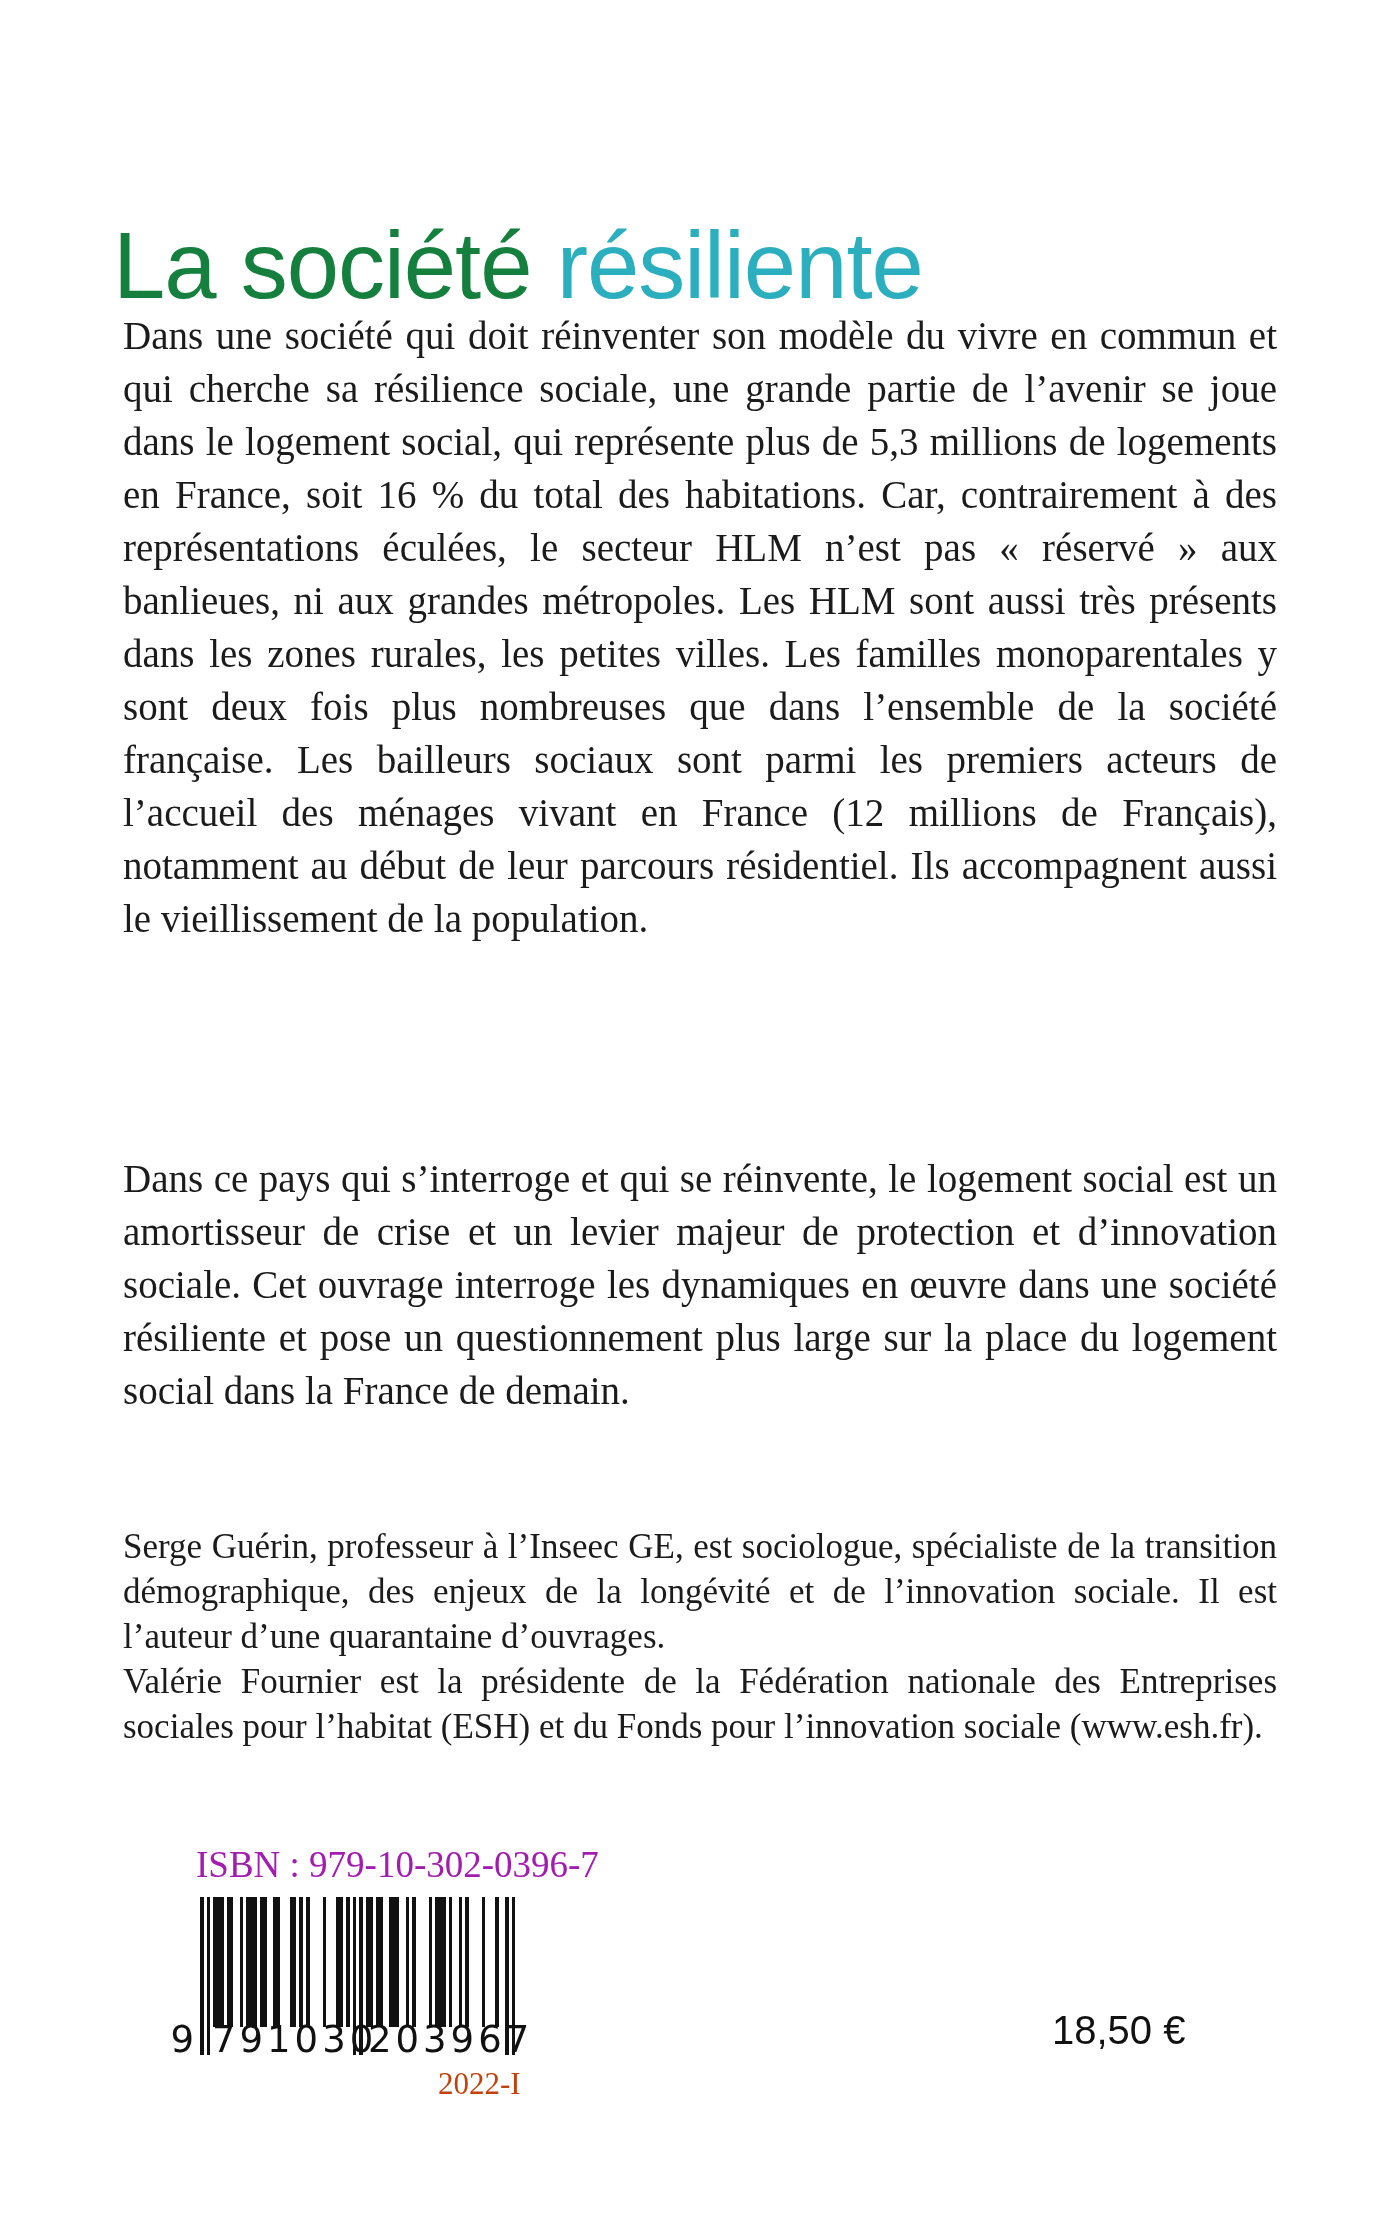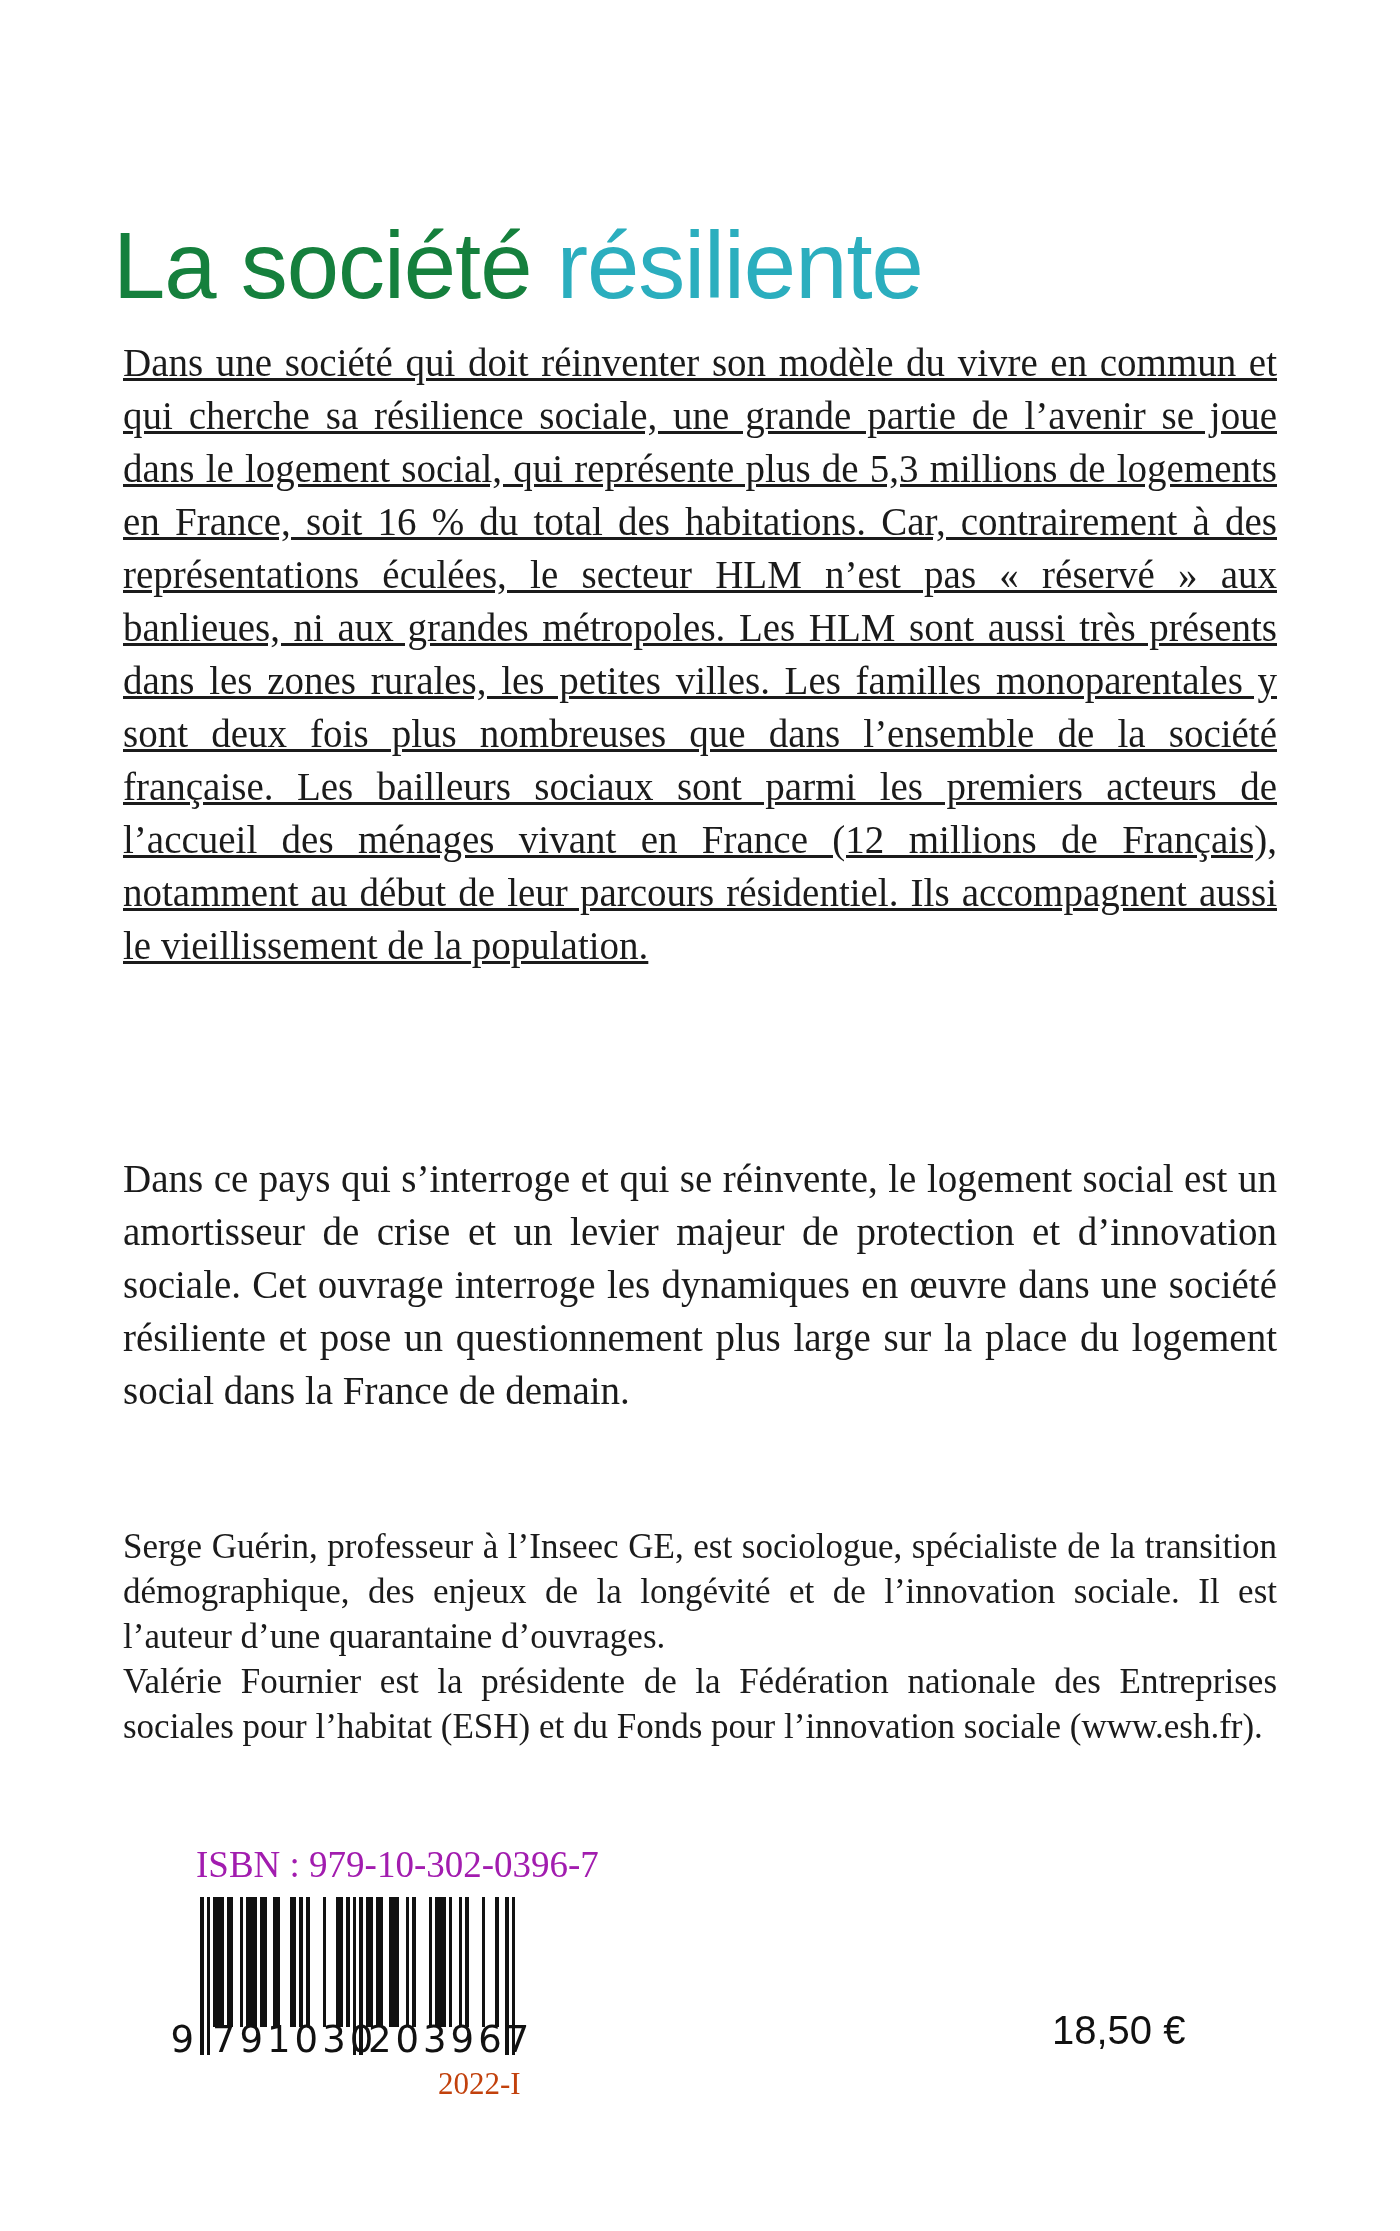--- a/index.html
+++ b/index.html
@@ -25,21 +25,21 @@
   }
   .body-par {
     position: absolute;
     left: 123px;
     width: 1154px;
     margin: 0;
     font-size: 39px;
     line-height: 53px;
     text-align: justify;
   }
-  #para1 { top: 336px; text-decoration: underline; }
+  #para1 { top: 309px; }
   #para2 { top: 1152px; }
   .bio {
     position: absolute;
     left: 123px;
     width: 1154px;
     top: 1524px;
   }
   .bio p {
     margin: 0;
     font-size: 35px;

